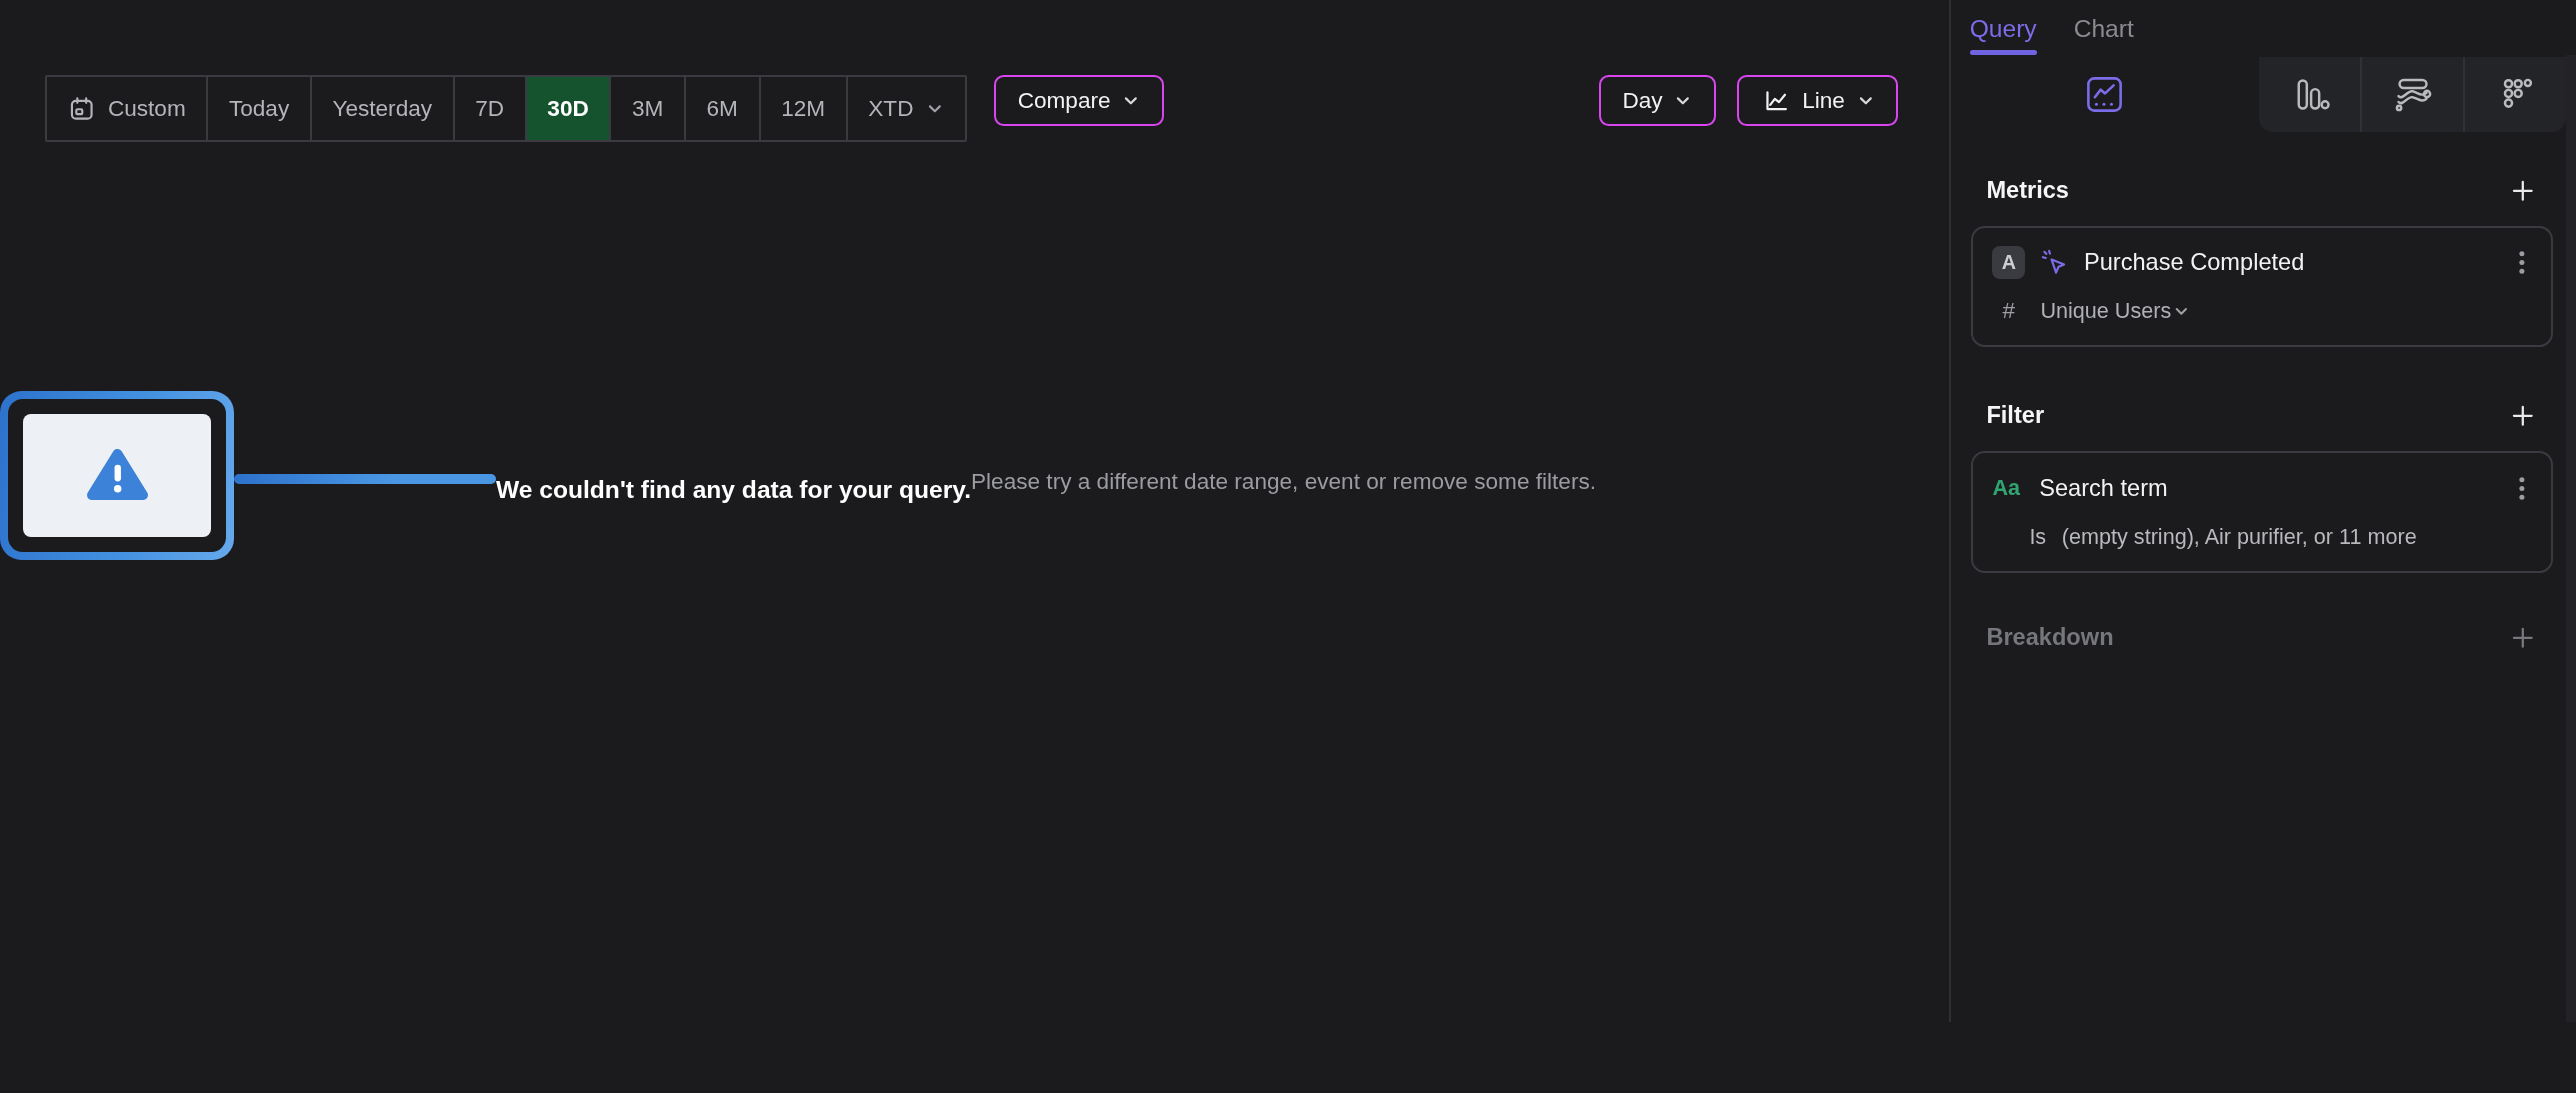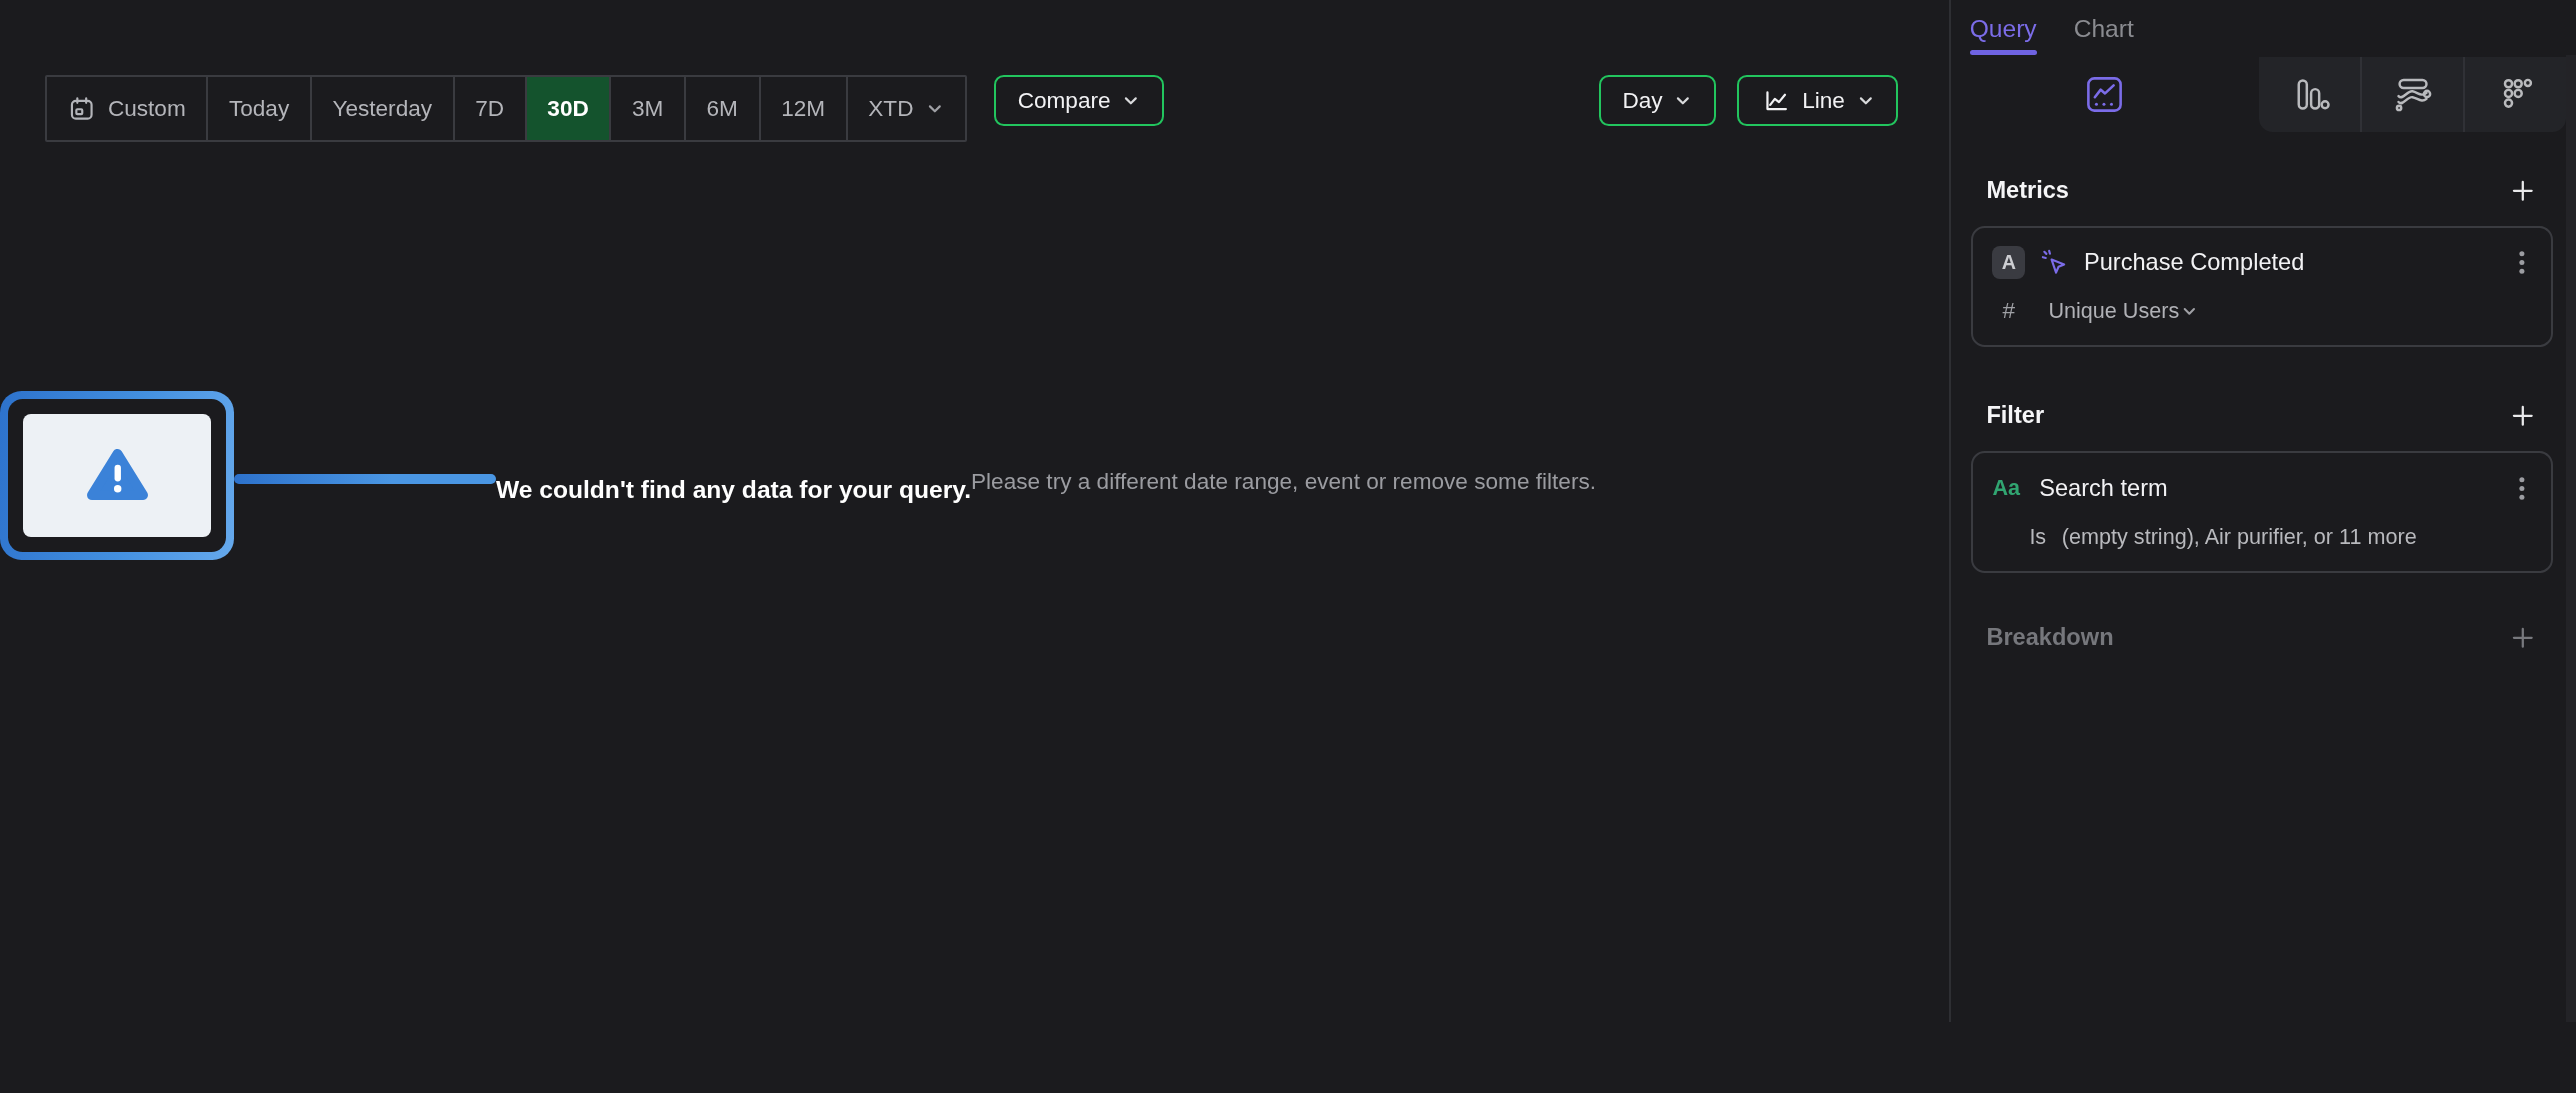--- a/index.html
+++ b/index.html
@@ -23,21 +23,21 @@
   }
   .range-btn {
     display:flex; align-items:center; gap:12.8px; padding:0 20.6px;
     font-size:22.6px; color:#b4b5ba; cursor:pointer; white-space:nowrap;
     border-right:2px solid #3a3b40; background:transparent;
   }
   .range-btn:last-child { border-right:none; }
   .range-btn.selected { background:#14532d; color:#ffffff; font-weight:700; }
   .standalone-btn {
     display:flex; align-items:center; gap:11.8px; height:51px; padding:0 21.6px;
-    border:2px solid #22c55e; border-radius:9.8px;
+    border:2px solid #d946ef; border-radius:9.8px;
     font-size:22.6px; color:#f2f2f4; font-weight:500; cursor:pointer; white-space:nowrap;
   }
   .right-controls { position:absolute; top:75px; right:51px; display:flex; gap:21.6px; }
 
   .chev { flex:none; }
 
   
   .empty-state {
     position:absolute; left:0; top:391px; width:100%;
     display:flex; flex-direction:row; align-items:center;
@@ -103,21 +103,21 @@
   .card-row1 { display:flex; align-items:center; gap:13.8px; height:39px; }
   .letter-badge {
     width:33px; height:33px; flex:none; border-radius:7.9px; background:#3a3b41;
     color:#cdced2; font-size:19.7px; font-weight:700;
     display:flex; align-items:center; justify-content:center;
   }
   .item-name { font-size:23.6px; font-weight:500; color:#f2f2f4; }
   .kebab { margin-left:auto; cursor:pointer; padding:2px 3.9px; }
   .card-row2 { display:flex; align-items:center; margin-top:13.8px; height:29.5px; }
   .agg-prefix { width:33px; text-align:center; font-size:22.6px; color:#9fa0a5; flex:none; }
-  .agg-label { margin-left:23px; font-size:21.6px; color:#b0b1b6; cursor:pointer; display:flex; align-items:center; gap:2px; }
+  .agg-label { margin-left:15px; font-size:21.6px; color:#b0b1b6; cursor:pointer; display:flex; align-items:center; gap:2px; }
   .type-badge { width:33px; text-align:left; font-size:21.6px; font-weight:700; color:#31a571; flex:none; }
   .filter-op { margin-left:37px; font-size:21.6px; color:#b8b9bd; }
   .filter-value { margin-left:15.7px; font-size:21.6px; color:#b8b9bd; }
 
   .section-head.breakdown { margin-top:43px; }
   .section-title.muted { color:#76777c; }
 </style>
 </head>
 <body>
 

